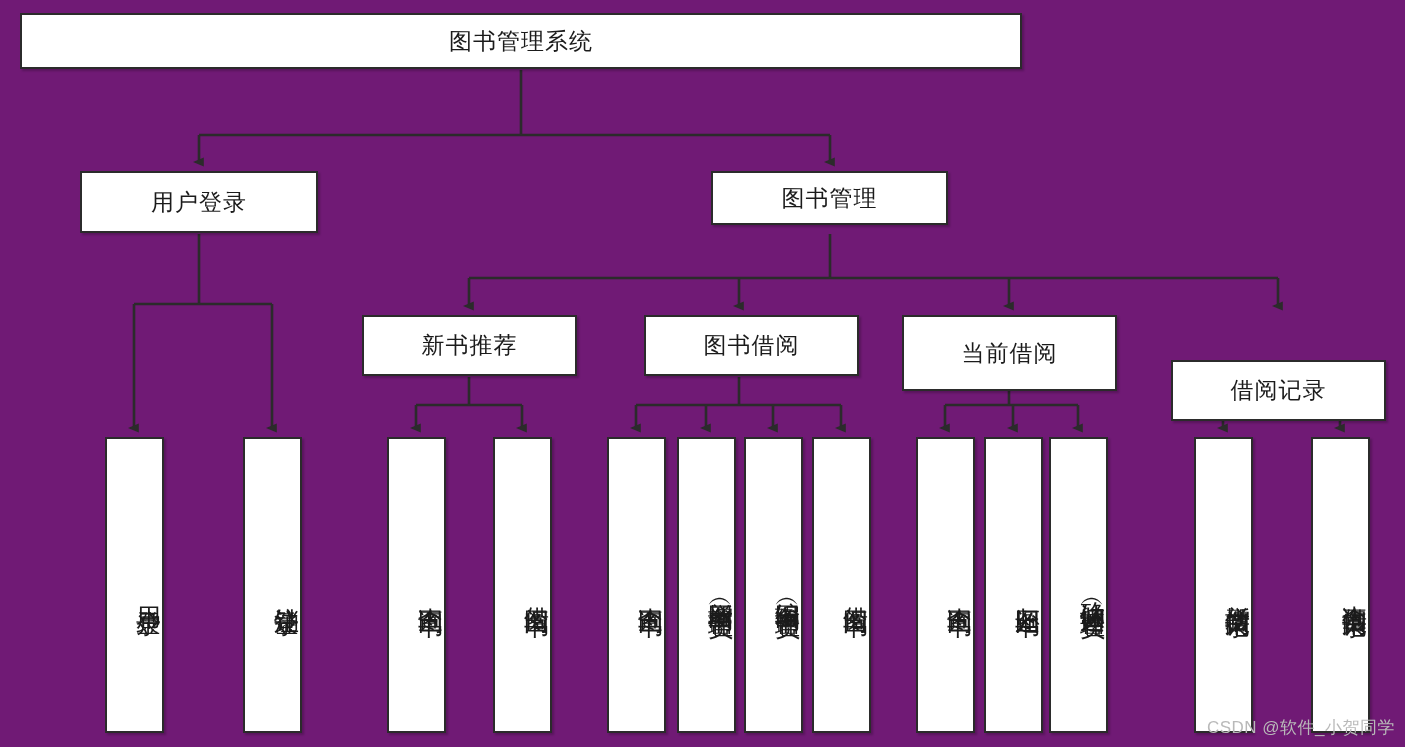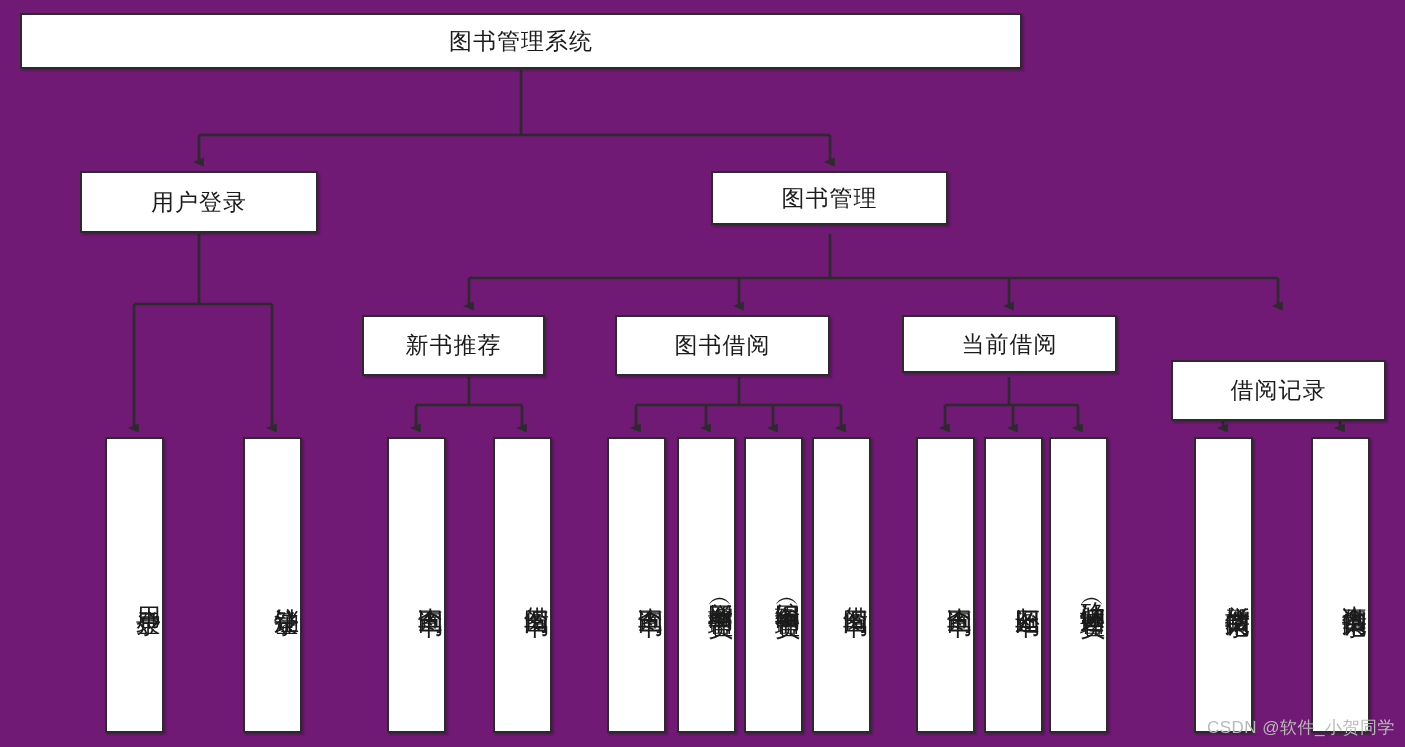--- a/index.html
+++ b/index.html
@@ -125,27 +125,27 @@
     <span>图书管理系统</span>
   </div>
 
   <div class="node horizontal" style="left:80px; top:171px; width:238px; height:62px;">
     <span>用户登录</span>
   </div>
   <div class="node horizontal" style="left:711px; top:171px; width:237px; height:54px;">
     <span>图书管理</span>
   </div>
 
-  <div class="node horizontal" style="left:362px; top:315px; width:183px; height:61px;justify-content:center;">
+  <div class="node horizontal" style="left:362px; top:315px; width:215px; height:61px;justify-content:center;">
     <span>新书推荐</span>
   </div>
-  <div class="node horizontal" style="left:615px; top:315px; width:215px; height:61px;">
+  <div class="node horizontal" style="left:644px; top:315px; width:215px; height:61px;">
     <span>图书借阅</span>
   </div>
-  <div class="node horizontal" style="left:902px; top:315px; width:215px; height:58px;">
+  <div class="node horizontal" style="left:902px; top:315px; width:215px; height:76px;">
     <span>当前借阅</span>
   </div>
   <div class="node horizontal" style="left:1171px; top:315px; width:215px; height:61px;margin-top:45px;">
     <span>借阅记录</span>
   </div>
 
   <div class="node vertical" style="left:105px; top:437px; width:59px; height:296px;">
     <span class="vlabel">用户登录</span>
   </div>
   <div class="node vertical" style="left:243px; top:437px; width:59px; height:296px;">

